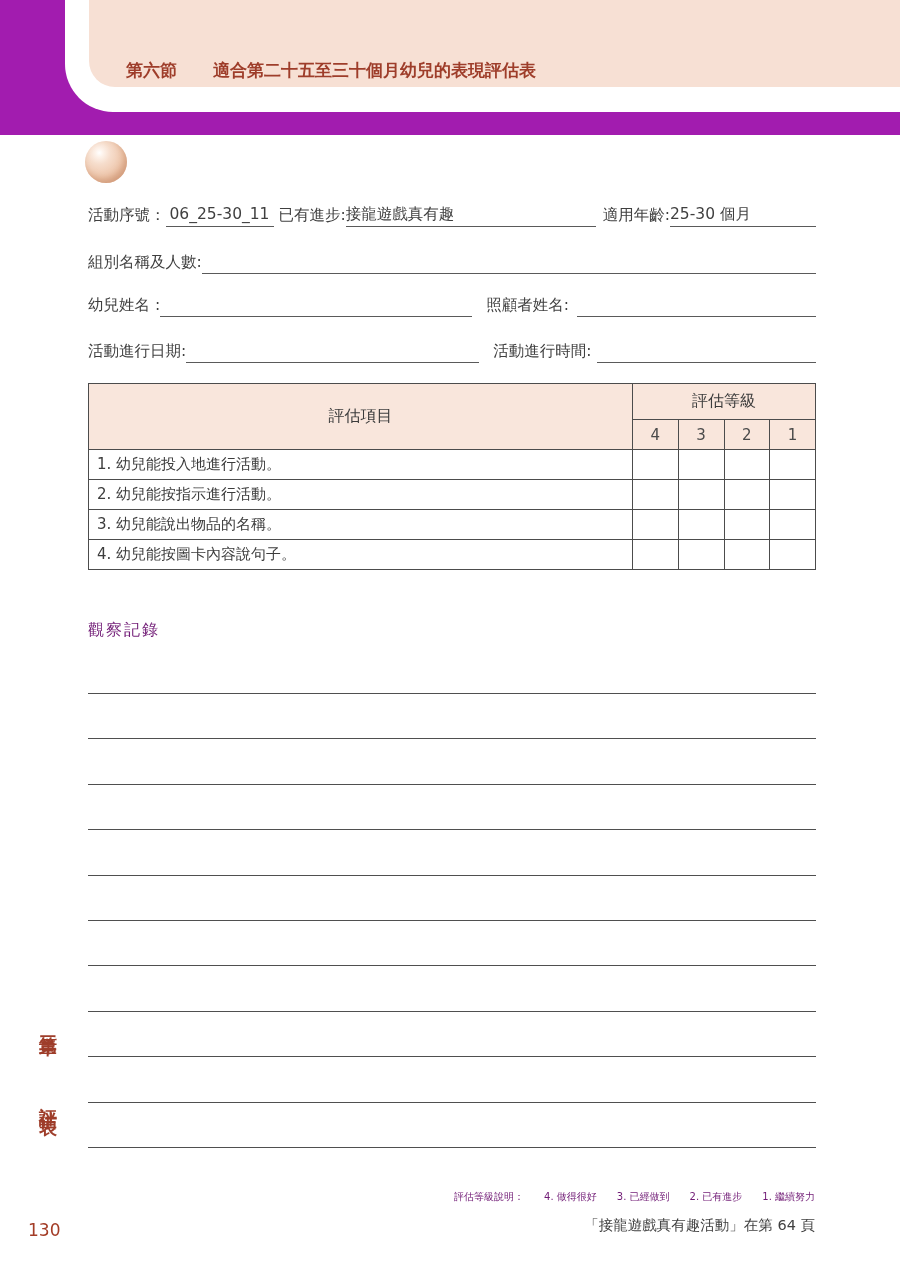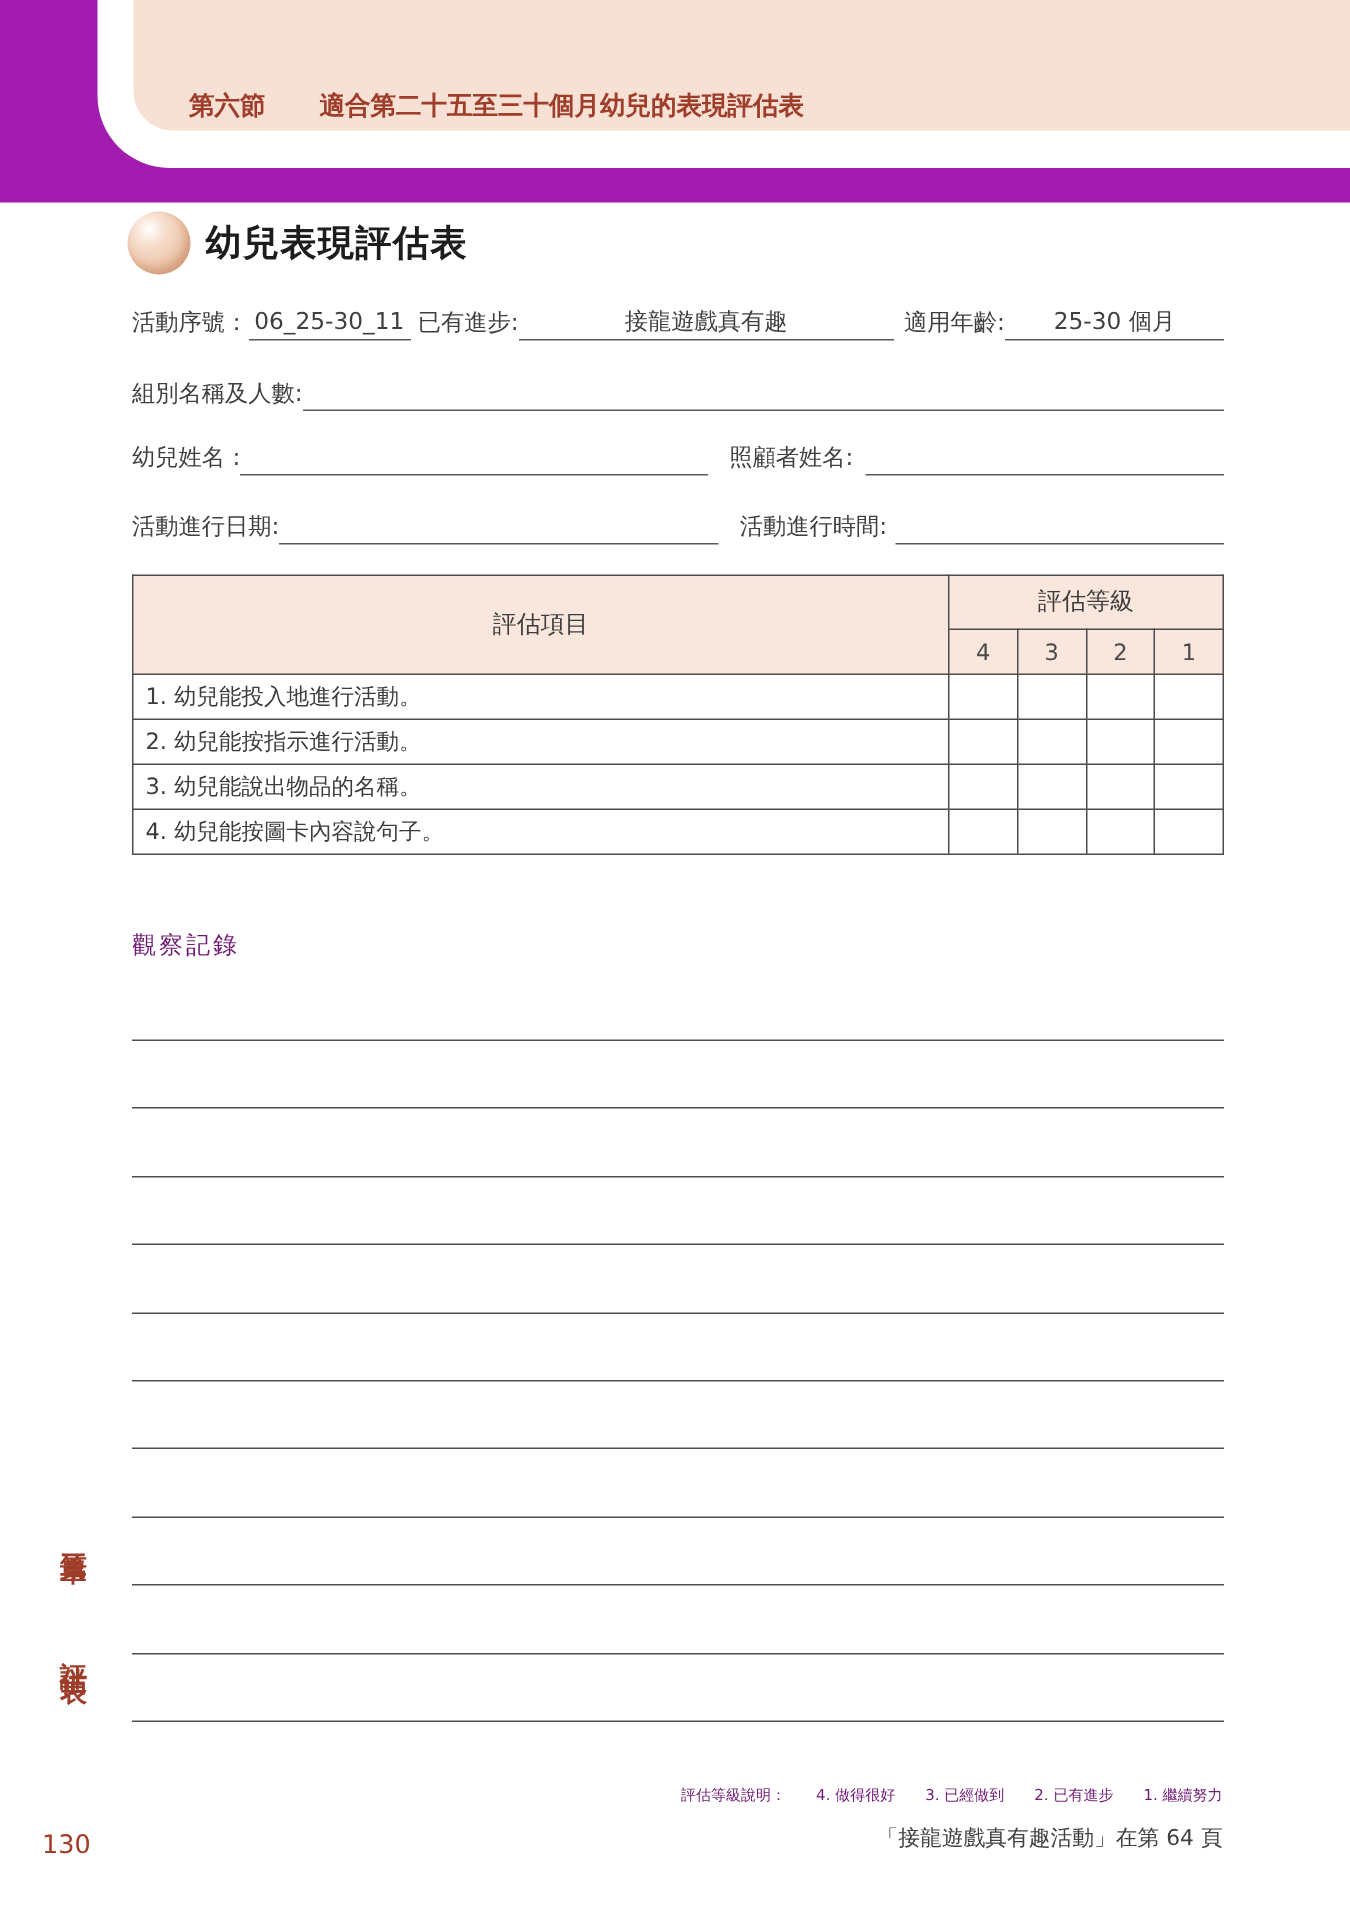--- a/index.html
+++ b/index.html
@@ -78,21 +78,20 @@
     width: 728px;
     display: flex;
     align-items: flex-end;
     font-size: 15.5px;
     color: #3f3f3f;
     line-height: 22px;
     white-space: nowrap;
   }
   .u {
     border-bottom: 1.6px solid #5a5a5a;
-    text-align: center;
     line-height: 22px;
     height: 24px;
   }
   .u.grow { flex: 1 1 auto; }
   .lbl { padding-bottom: 1px; }
   .row-1 { top: 203px; }
   .row-2 { top: 250px; }
   .row-3 { top: 293px; }
   .row-4 { top: 339px; }
 
@@ -179,21 +178,20 @@
     <div class="band-inner">
       <div class="section-heading">
         <span>第六節</span>
         <span>適合第二十五至三十個月幼兒的表現評估表</span>
       </div>
     </div>
   </div>
 
   <div class="title-row">
     <div class="ball"></div>
-    <div class="page-title">幼兒表現評估表</div>
   </div>
 
   <div class="form-row row-1">
     <span class="lbl">活動序號：</span>
     <span class="u" style="padding:0 4px;">06_25-30_11</span>
     <span class="lbl" style="margin-left:5px;">已有進步:</span>
     <span class="u" style="width:250px;">接龍遊戲真有趣</span>
     <span class="lbl" style="margin-left:7px;">適用年齡:</span>
     <span class="u grow">25-30 個月</span>
   </div>

